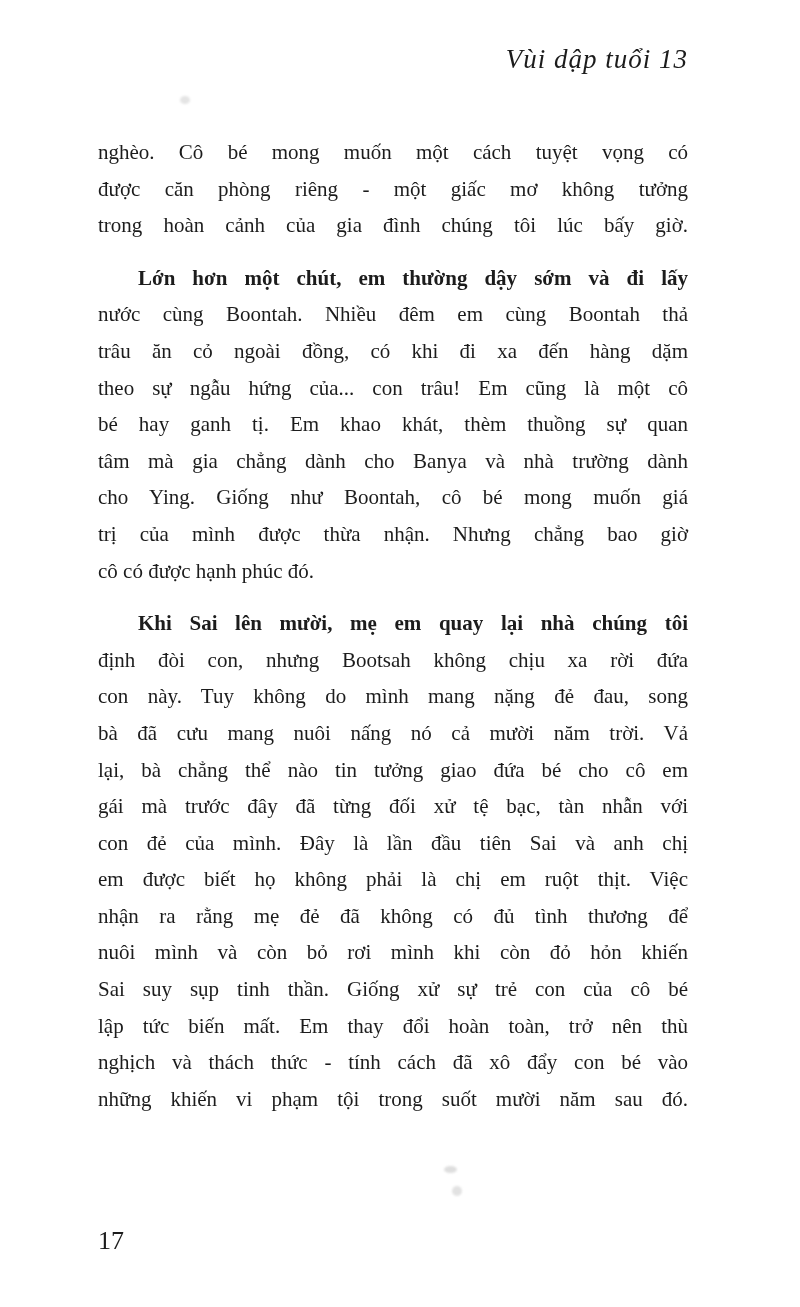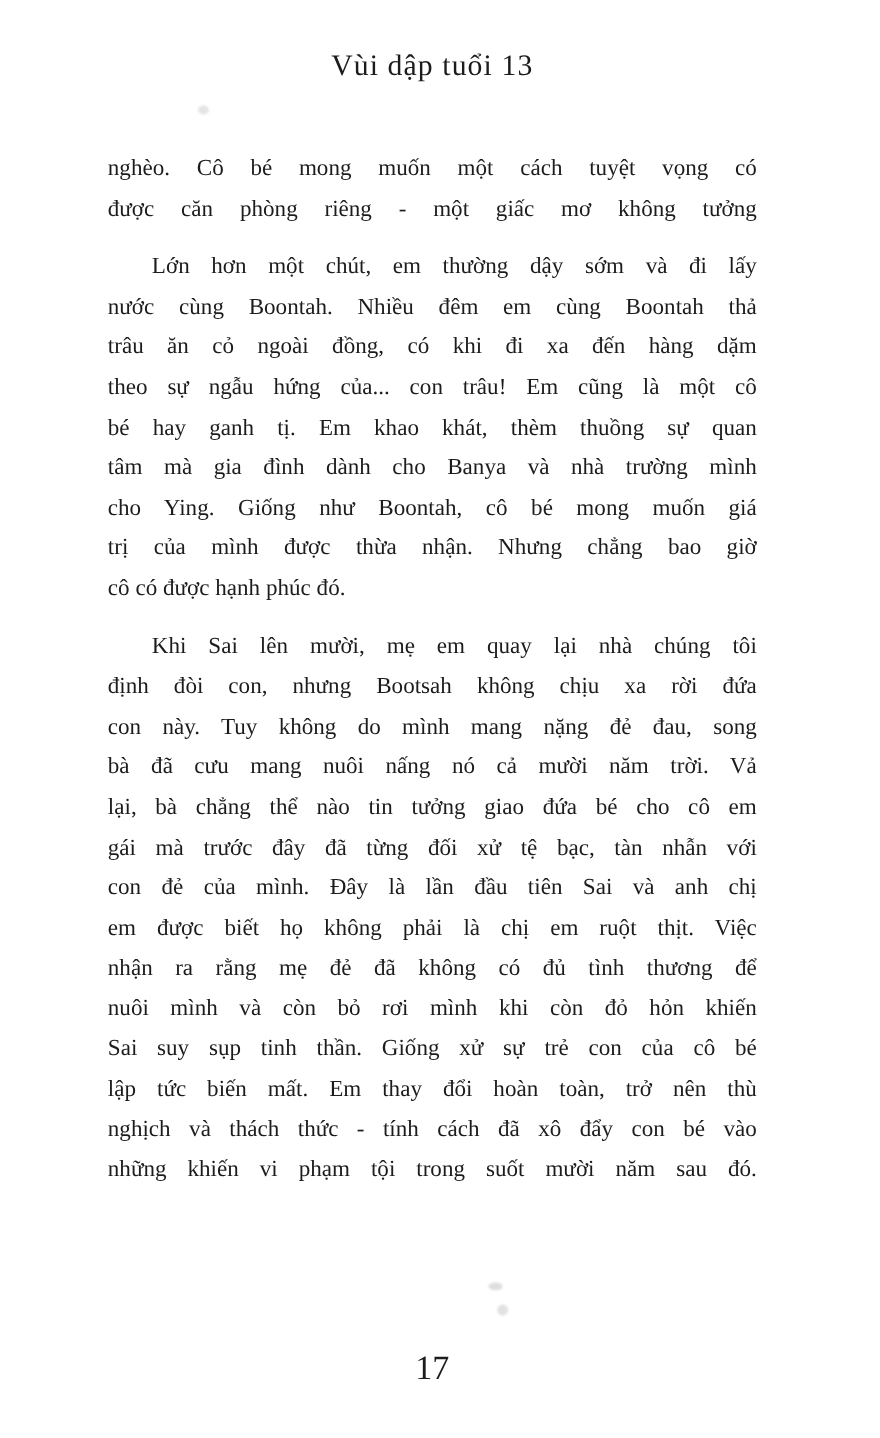--- a/index.html
+++ b/index.html
@@ -14,21 +14,22 @@
     background: var(--page-bg, #ffffff);
     overflow: hidden;
     font-family: "Liberation Serif", serif;
     color: var(--text-color, #1c1c1c);
   }
   .running-head {
     position: absolute;
     top: 44px;
     left: 98px;
     width: 590px;
-    text-align: center;
+    text-align: right;
+    font-style: italic;
     font-size: 27px;
     letter-spacing: 1px;
     color: var(--text-color, #1c1c1c);
   }
   .body-text {
     position: absolute;
     top: 134px;
     left: 98px;
     width: 590px;
     font-size: 21px;
@@ -43,28 +44,28 @@
     line-height: 36.6px;
     text-align: justify;
     text-align-last: justify;
     white-space: normal;
   }
   .line.last-short {
     text-align-last: left;
   }
   .line.first-indent {
     text-indent: 40px;
+    font-weight: bold;
   }
   .page-number {
     position: absolute;
     top: 1226px;
     left: 98px;
     width: 590px;
-    text-align: center;
-    font-size: 31px;
+    font-size: 26px;
     color: var(--text-color, #1c1c1c);
   }
   .speck {
     position: absolute;
     border-radius: 50%;
     filter: blur(1px);
   }
   .speck-1 { left: 180px; top: 96px;  width: 10px; height: 8px;  background: #e4e4e4; }
   .speck-2 { left: 444px; top: 1166px; width: 13px; height: 7px; background: #dedede; }
   .speck-3 { left: 452px; top: 1186px; width: 10px; height: 10px; background: #e2e2e2; }
@@ -73,28 +74,29 @@
 <body>
 
 <div class="page" style="--page-bg: #ffffff; --text-color: #1c1c1c;">
 
   <div class="running-head">Vùi dập tuổi 13</div>
 
   <div class="body-text" id="body-text">
       <div class="para">
         <div class="line">nghèo. Cô bé mong muốn một cách tuyệt vọng có</div>
         <div class="line">được căn phòng riêng - một giấc mơ không tưởng</div>
+        <div class="line">trong hoàn cảnh của gia đình chúng tôi lúc bấy giờ.</div>
       </div>
       <div class="para">
         <div class="line first-indent">Lớn hơn một chút, em thường dậy sớm và đi lấy</div>
         <div class="line">nước cùng Boontah. Nhiều đêm em cùng Boontah thả</div>
         <div class="line">trâu ăn cỏ ngoài đồng, có khi đi xa đến hàng dặm</div>
         <div class="line">theo sự ngẫu hứng của... con trâu! Em cũng là một cô</div>
         <div class="line">bé hay ganh tị. Em khao khát, thèm thuồng sự quan</div>
-        <div class="line">tâm mà gia đình dành cho Banya và nhà trường mình</div>
+        <div class="line">tâm mà gia chẳng dành cho Banya và nhà trường dành</div>
         <div class="line">cho Ying. Giống như Boontah, cô bé mong muốn giá</div>
         <div class="line">trị của mình được thừa nhận. Nhưng chẳng bao giờ</div>
         <div class="line last-short">cô có được hạnh phúc đó.</div>
       </div>
       <div class="para">
         <div class="line first-indent">Khi Sai lên mười, mẹ em quay lại nhà chúng tôi</div>
         <div class="line">định đòi con, nhưng Bootsah không chịu xa rời đứa</div>
         <div class="line">con này. Tuy không do mình mang nặng đẻ đau, song</div>
         <div class="line">bà đã cưu mang nuôi nấng nó cả mười năm trời. Vả</div>
         <div class="line">lại, bà chẳng thể nào tin tưởng giao đứa bé cho cô em</div>

